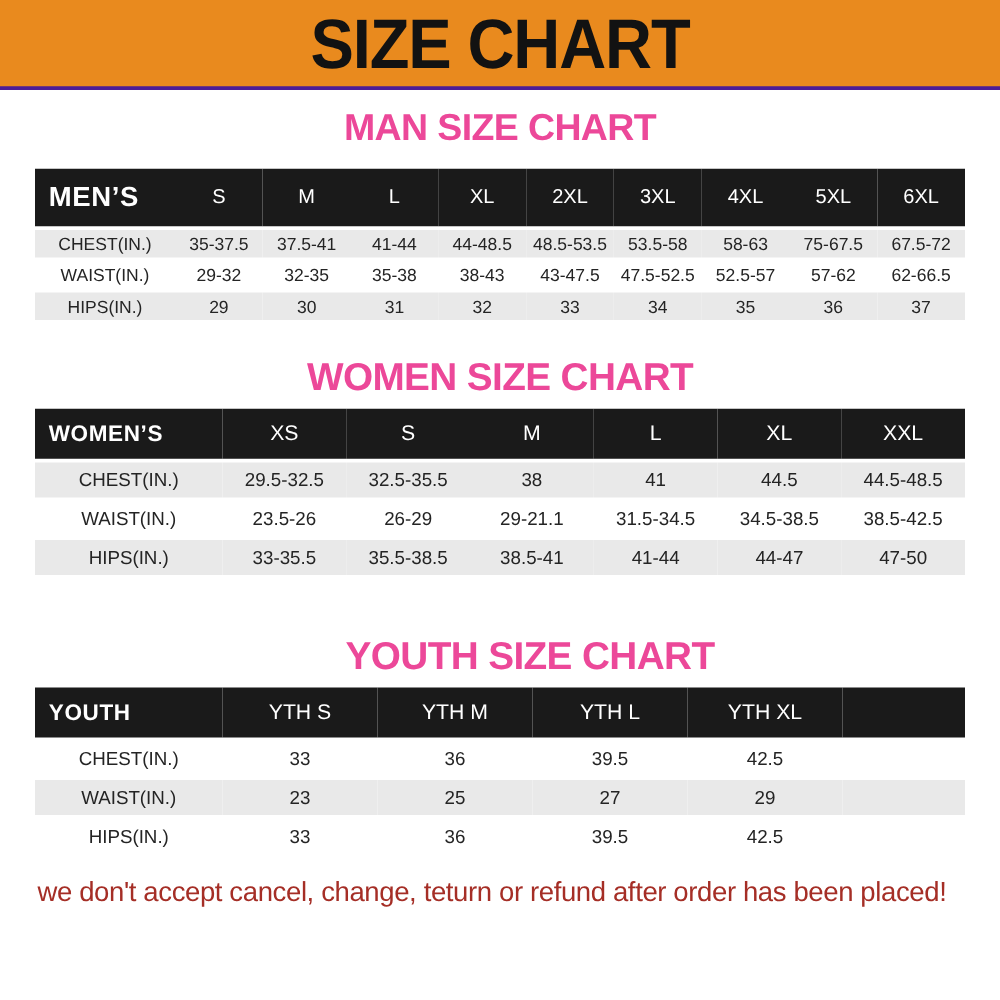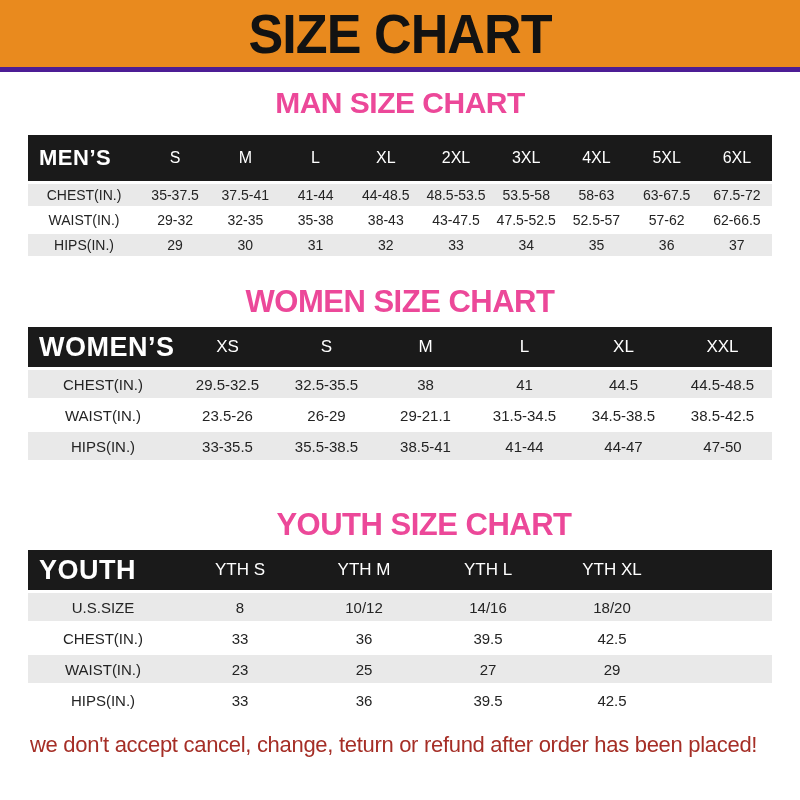--- a/index.html
+++ b/index.html
@@ -1,20 +1,20 @@
 <!DOCTYPE html>
 <html><head>
 <meta charset="utf-8">
 <style>
   * { margin: 0; padding: 0; box-sizing: border-box; }
   html, body { width: 800px; height: 800px; background: #ffffff; overflow: hidden;
     font-family: "Liberation Sans", sans-serif; }
 
   
-  .banner { height: 72px; background: #E98A1E; border-bottom: 5px solid #4c1d95;
+  .banner { height: 72px; background: #E98A1E; border-bottom: 3px solid #4c1d95;
     display: flex; align-items: center; justify-content: center; }
   .banner .title { font-size: 56px; font-weight: bold; color: #121212;
     letter-spacing: -1px; transform: scaleX(0.93); }
 
   
   .section-heading { text-align: center; font-weight: bold; color: #ec4899;
     letter-spacing: -0.5px; }
   .h-men   { font-size: 30px; margin-top: 14px; }
   .h-women { font-size: 31px; margin-top: 25px; }
   .h-youth { font-size: 31px; margin-top: 44px; padding-left: 48px; }
@@ -27,21 +27,21 @@
   .t-youth { margin-top: 4px; }
 
   thead th { background: #1A1A1A; color: #ffffff; font-weight: normal;
     text-align: center; vertical-align: middle; }
   .t-men   thead th { height: 46px; font-size: 16px; }
   .t-women thead th, .t-youth thead th { height: 40px; font-size: 17px; }
 
   th.corner { text-align: left; padding-left: 11px; font-weight: bold;
     letter-spacing: 0.5px; }
   .t-men   th.corner { font-size: 22px; }
-  .t-women th.corner, .t-youth th.corner { font-size: 27px; }
+  .t-women th.corner, .t-youth th.corner { font-size: 18px; }
 
   tbody th, tbody td { background: #ffffff; color: #242424; text-align: center;
     vertical-align: middle; font-weight: normal; }
   .t-men   tbody th, .t-men   tbody td { height: 22px; font-size: 14px; }
   .t-women tbody th, .t-women tbody td { height: 28px; font-size: 15px; }
   .t-youth tbody th, .t-youth tbody td { height: 28px; font-size: 15px; }
   tr.shade th, tr.shade td { background: #E9E9E9; }
 
   .t-men   col.col-label { width: 112px; }
   .t-women col.col-label { width: 150px; }
@@ -91,21 +91,21 @@
     <tbody>
       <tr class="shade">
         <th class="row-label">CHEST(IN.)</th>
         <td>35-37.5</td>
         <td>37.5-41</td>
         <td>41-44</td>
         <td>44-48.5</td>
         <td>48.5-53.5</td>
         <td>53.5-58</td>
         <td>58-63</td>
-        <td>63-67.5</td>
+        <td>75-67.5</td>
         <td>67.5-72</td>
       </tr>
       <tr>
         <th class="row-label">WAIST(IN.)</th>
         <td>29-32</td>
         <td>32-35</td>
         <td>35-38</td>
         <td>38-43</td>
         <td>43-47.5</td>
         <td>47.5-52.5</td>
@@ -195,28 +195,20 @@
       <tr>
         <th class="corner">YOUTH</th>
         <th class="size-th">YTH S</th>
         <th class="size-th">YTH M</th>
         <th class="size-th">YTH L</th>
         <th class="size-th">YTH XL</th>
         <th class="size-th"></th>
       </tr>
     </thead>
     <tbody>
-      <tr class="shade">
-        <th class="row-label">U.S.SIZE</th>
-        <td>8</td>
-        <td>10/12</td>
-        <td>14/16</td>
-        <td>18/20</td>
-        <td></td>
-      </tr>
       <tr>
         <th class="row-label">CHEST(IN.)</th>
         <td>33</td>
         <td>36</td>
         <td>39.5</td>
         <td>42.5</td>
         <td></td>
       </tr>
       <tr class="shade">
         <th class="row-label">WAIST(IN.)</th>

